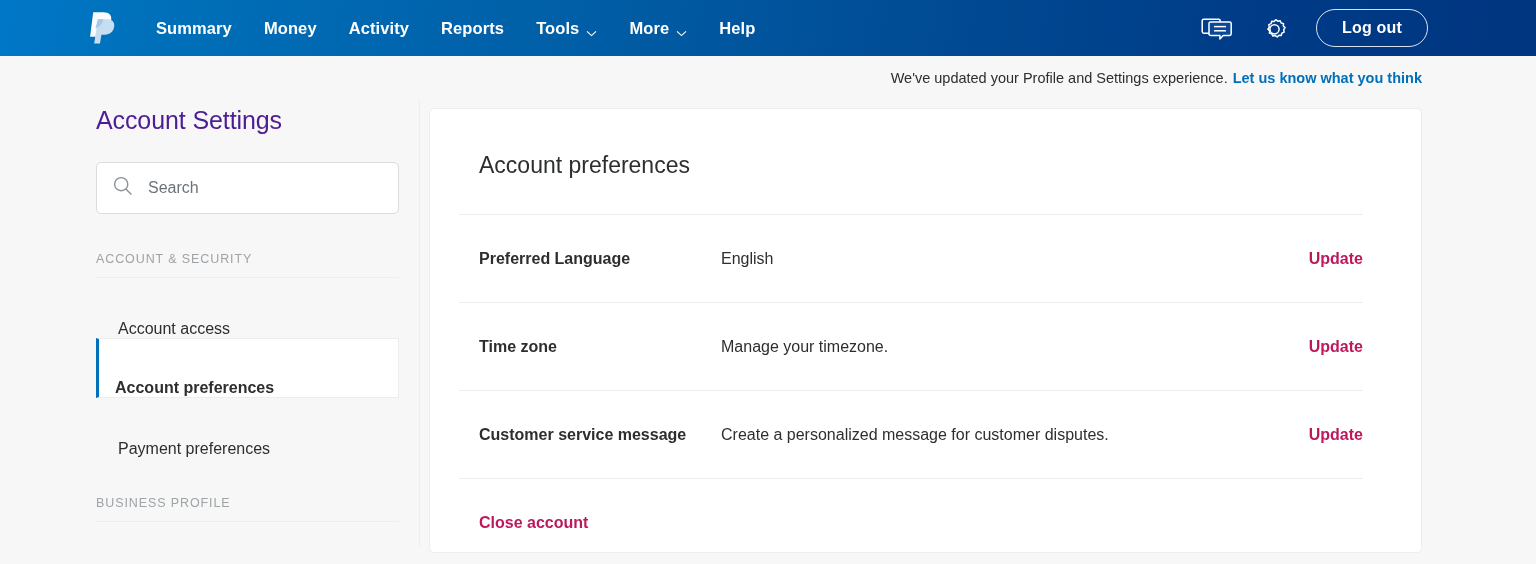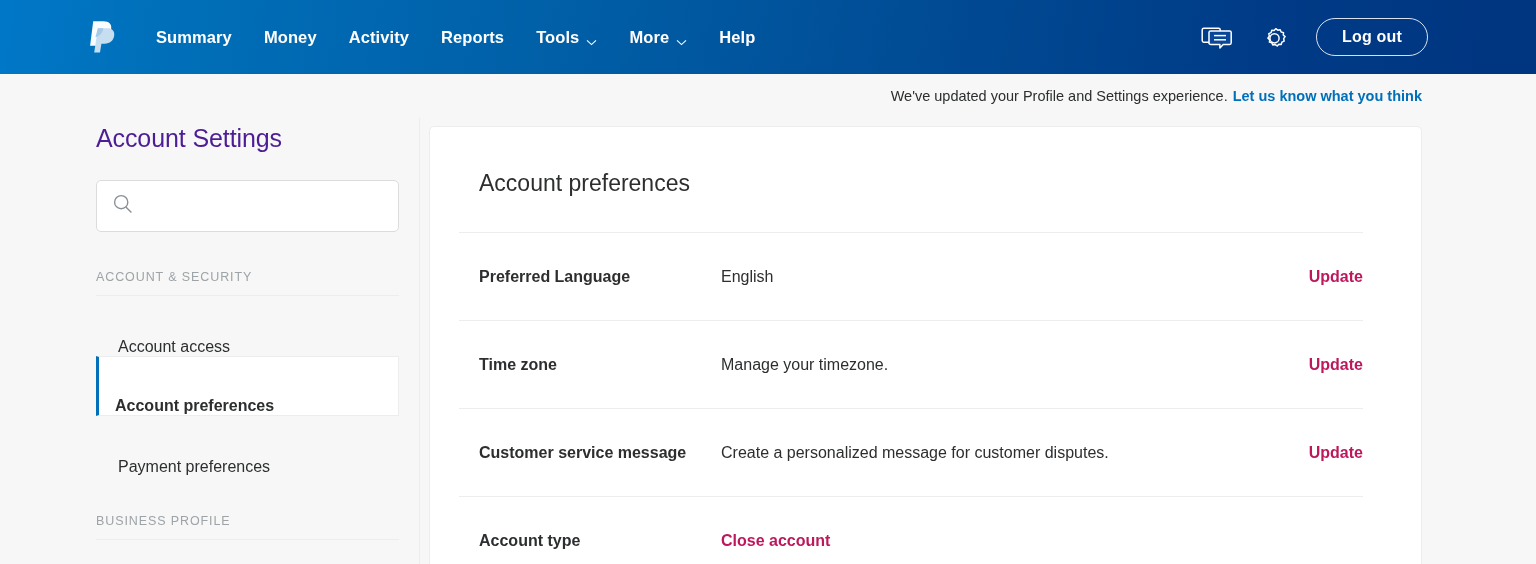--- a/index.html
+++ b/index.html
@@ -7,21 +7,21 @@
     width: 1536px; height: 564px;
     font-family: "Liberation Sans", sans-serif;
     background: #F7F7F7;
     overflow: hidden;
     -webkit-font-smoothing: antialiased;
   }
 
   
   .topnav {
     position: relative;
-    height: 74px;
+    height: 56px;
     background: linear-gradient(100deg, #0078C8 0%, #0070BA 10%, #005EA6 38%, #004A93 62%, #003B87 82%, #00357F 100%);
     display: flex;
     align-items: center;
     padding: 0 108px 0 88px;
   }
   .logo-wrap { display:flex; align-items:center; margin-right: 38px; }
   .nav-links { display: flex; align-items: center; gap: 0px; flex: 1; }
   .nav-link {
     color: #ffffff;
     font-size: 16.5px;
@@ -252,20 +252,21 @@
   <div class="sidebar">
     <div class="sidebar-title">Account Settings</div>
 
     <div class="search-box">
       <span>
         <svg width="22" height="22" viewBox="0 0 22 22">
           <circle cx="9.2" cy="9.2" r="6.6" fill="none" stroke="#8A9196" stroke-width="1.4"></circle>
           <line x1="13.9" y1="13.9" x2="19.4" y2="19.4" stroke="#8A9196" stroke-width="1.4"></line>
         </svg>
       </span>
+      <input class="search-input" type="text" placeholder="Search" style="">
     </div>
 
     <div class="sec-label">ACCOUNT &amp; SECURITY</div>
 
     <div class="nav-item">
       <span>Account access</span>
     </div>
     <div class="nav-item active">
       <span>Account preferences</span>
     </div>
@@ -294,20 +295,19 @@
           <div class="row-action">Update</div>
         </div>
 
         <div class="row">
           <div class="row-label">Customer service message</div>
           <div class="row-value">Create a personalized message for customer disputes.</div>
           <div class="row-action">Update</div>
         </div>
 
         <div class="row">
-          <div class="row-label">Account type</div>
           <div class="row-action">Close account</div>
         </div>
 
       </div>
     </div>
   </div>
 </div>
 
 </body></html>

